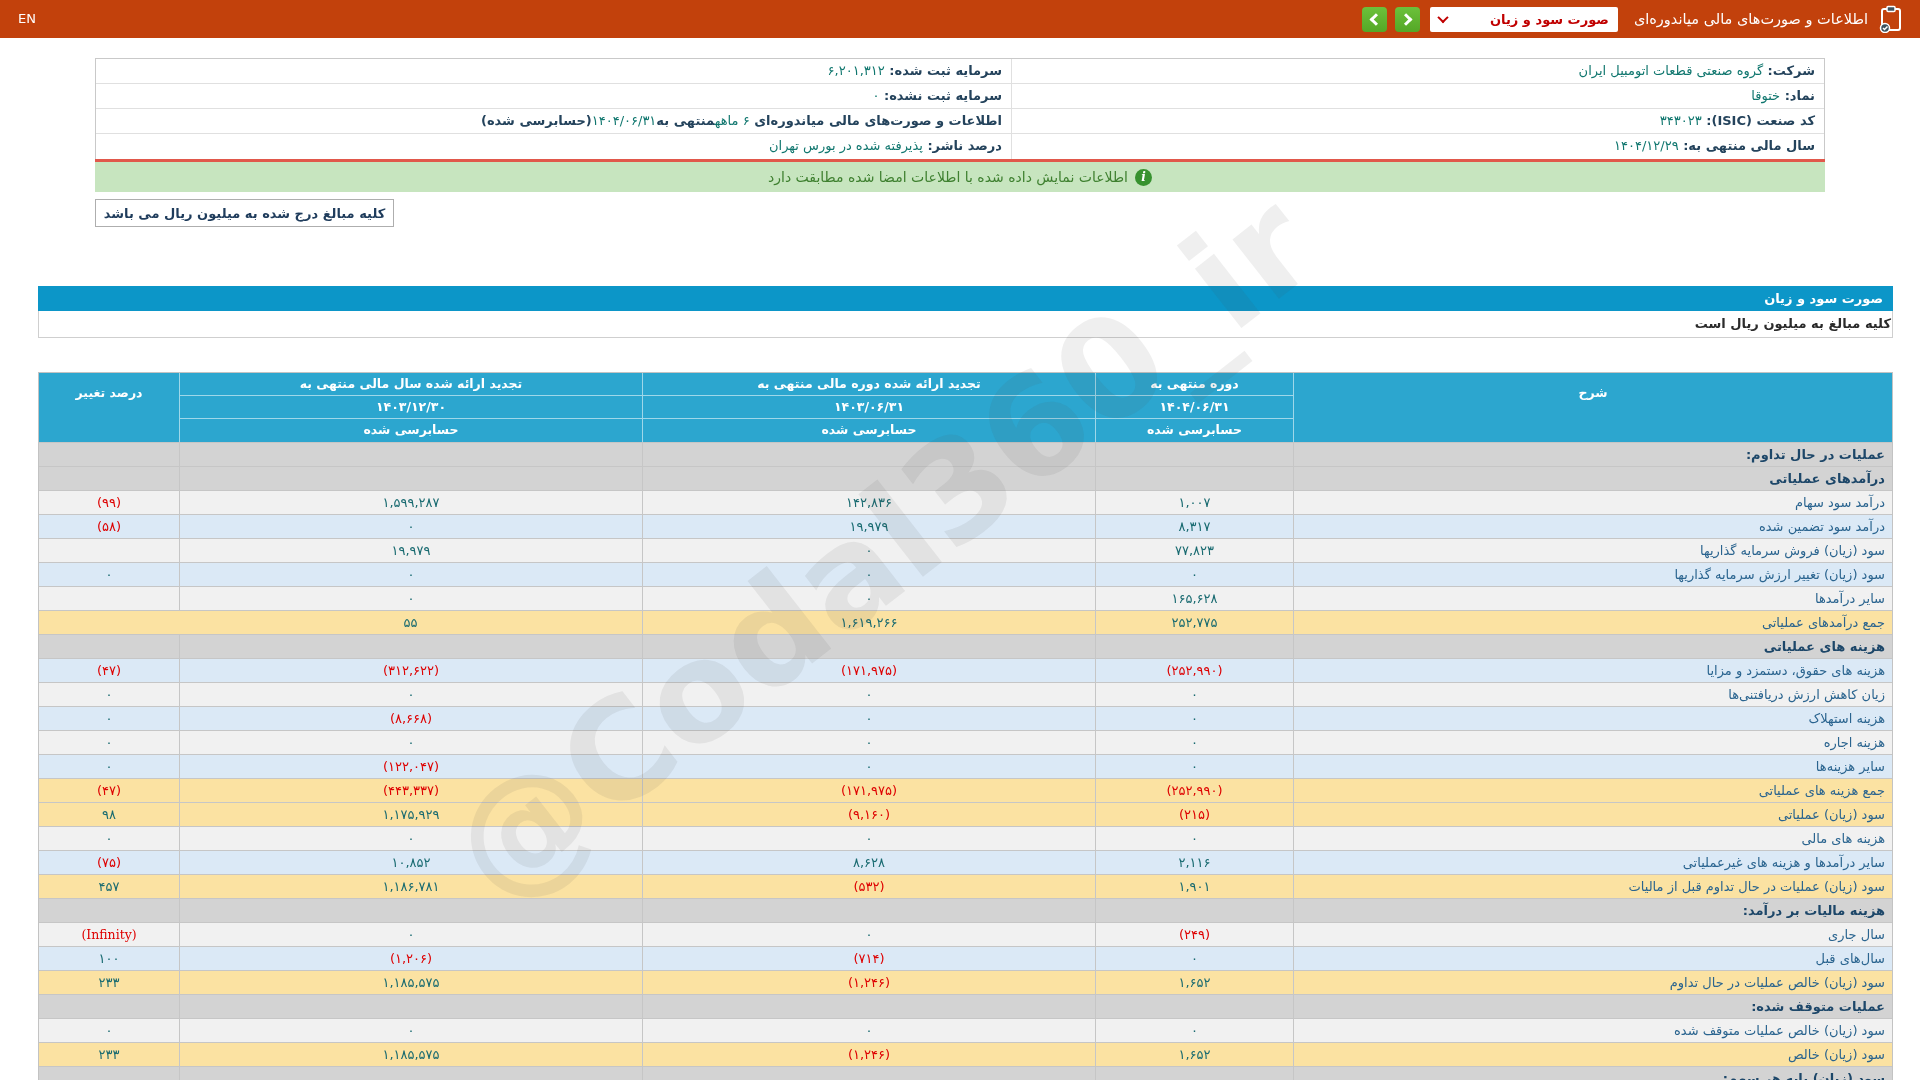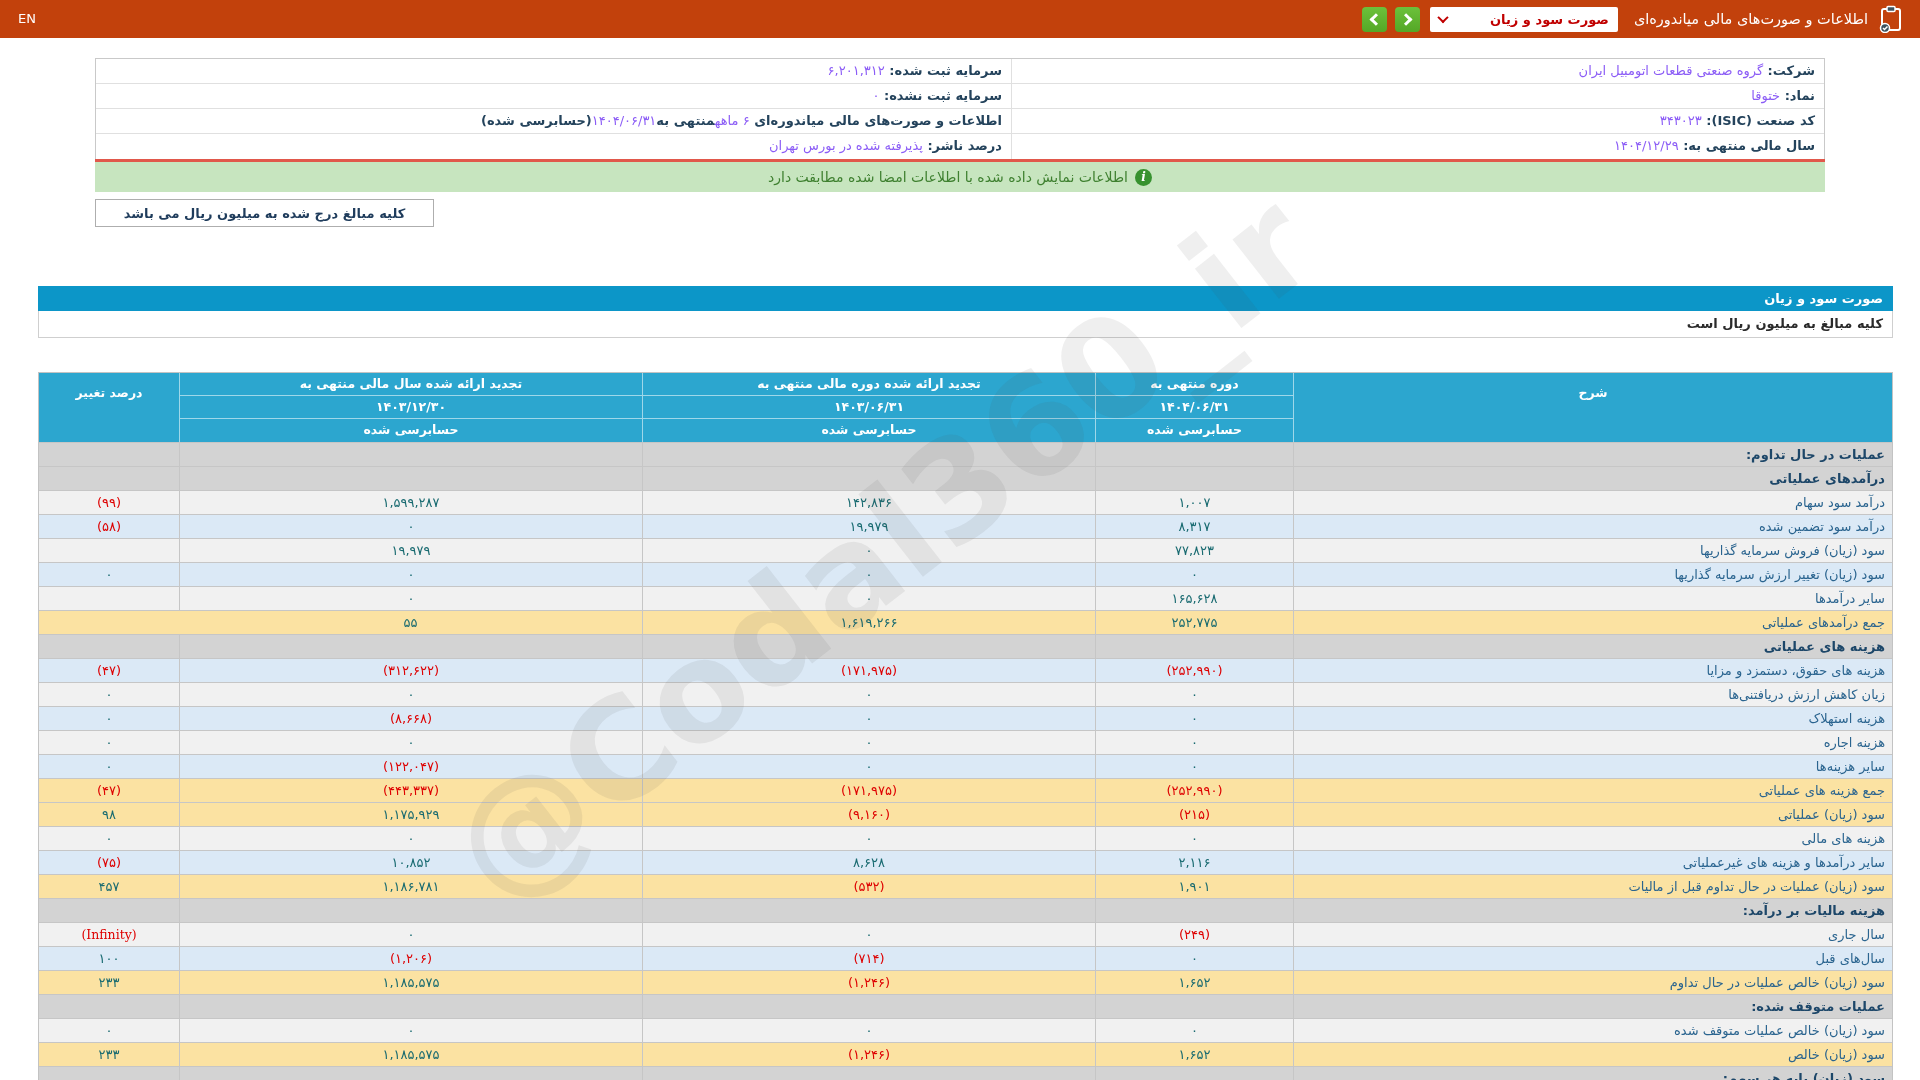--- a/index.html
+++ b/index.html
@@ -27,39 +27,39 @@
 
   
   .company-info { position:absolute; top:58px; left:95px; width:1730px;
     border:1px solid #c9c9c9; background:#fff; }
   .info-row { display:grid; grid-template-columns:813px 915px; height:25px; line-height:24px;
     border-bottom:1px solid #e0e0e0; font-size:13px; }
   .info-row:last-child { border-bottom:none; }
   .info-cell { padding:0 9px; white-space:nowrap; overflow:hidden; }
   .info-cell.right { border-left:1px solid #e0e0e0; }
   .info-cell .label { color:#24435c; font-weight:bold; }
-  .info-cell .value { color:#8b5cf6; }
+  .info-cell .value { color:#0f766e; }
   .red-divider { position:absolute; top:159px; left:95px; width:1730px; height:3px; background:#e1584b; }
   .notice { position:absolute; top:162px; left:95px; width:1730px; height:30px;
     background:#c7e5bf; display:flex; align-items:center; justify-content:center; gap:7px; }
   .notice-text { color:#3f8030; font-size:14px; }
   .info-icon { width:17px; height:17px; border-radius:50%; background:#37922f; color:#fff;
     font-size:12px; font-weight:bold; font-style:italic; line-height:17px; text-align:center;
     font-family:"DejaVu Serif", serif; flex:0 0 auto; }
-  .units-note { position:absolute; top:199px; left:95px; width:339px; height:28px;
+  .units-note { position:absolute; top:199px; left:95px; width:299px; height:28px;
     border:1px solid #aeaeae; background:#fff; color:#1f3c5c; font-size:13px; font-weight:600;
     display:flex; align-items:center; justify-content:center; }
 
   
   .stmt-title { position:absolute; top:286px; left:38px; width:1855px; height:25px;
     background:#0c96c8; color:#fff; font-size:13px; font-weight:bold;
     line-height:25px; padding-right:10px; }
   .stmt-subtitle { position:absolute; top:311px; left:38px; width:1855px; height:27px;
     background:#fff; border:1px solid #cfcfcf; border-top:none; color:#2b2b2b; font-size:13px;
-    font-weight:bold; line-height:25px; padding-right:9px; }
+    font-weight:bold; line-height:25px; padding-right:1px; }
 
   
   .fin-table { position:absolute; top:372px; left:38px; width:1855px;
     border:1px solid #c3c3c3; direction:rtl; background:#fff; }
   .thead { display:grid; grid-template-columns:599px 198px 453px 463px 140px;
     background:#2ca6cf; color:#fff; font-size:12.5px; font-weight:bold; }
   .th { border-left:1px solid rgba(255,255,255,.55); }
   .th:last-child { border-left:none; }
   .th.span3 { height:69px; padding-top:12px; text-align:center; }
   .hl { height:23px; line-height:22px; text-align:center; }

